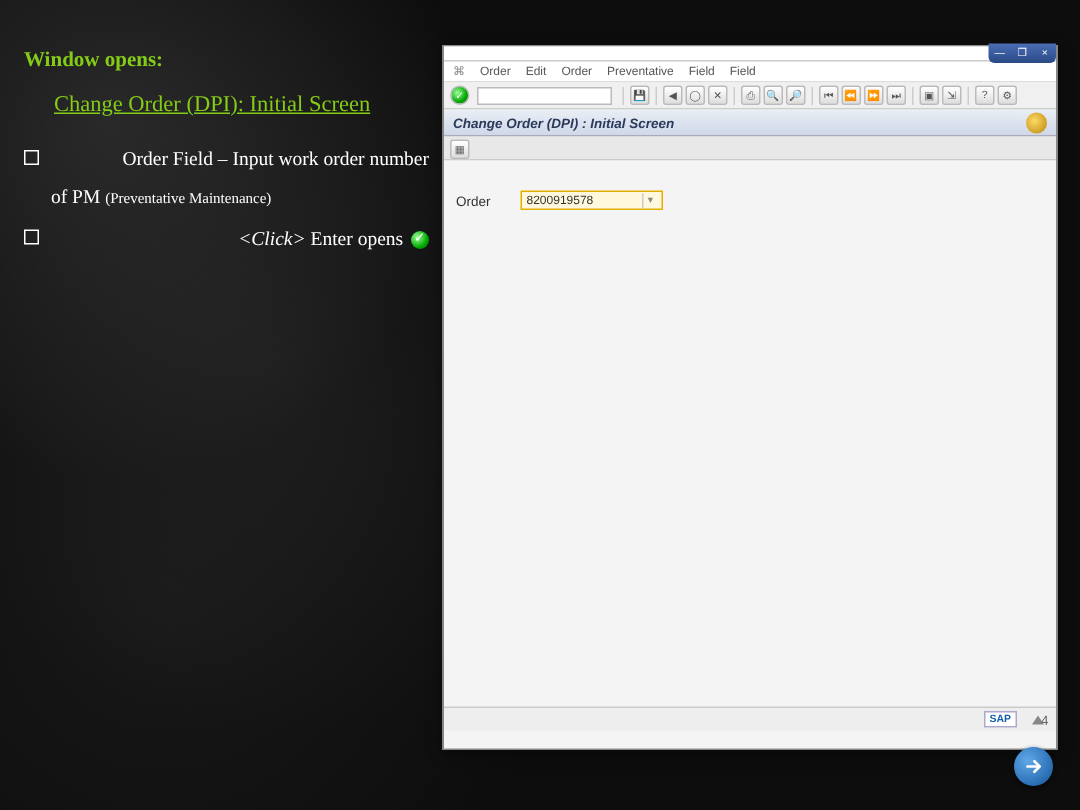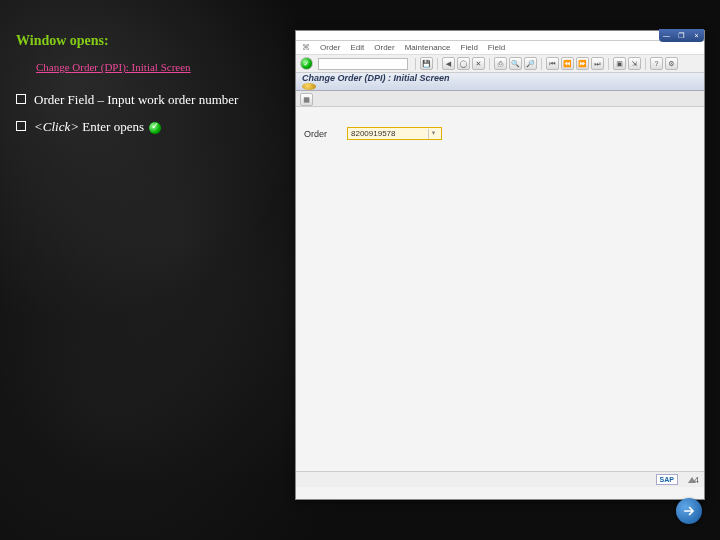--- a/index.html
+++ b/index.html
@@ -31,39 +31,39 @@
     font-size: 13px;
     line-height: 1.5;
   }
   .window-opens {
     color: #84cc16;
     margin-bottom: 8px;
     font-size: 14px;
     font-weight: bold;
   }
   .change-order-title {
-    color: #ec4899;
+    color: #84cc16;
     margin-left: 20px;
     margin-bottom: 14px;
-    font-size: 11px;
+    font-size: 15px;
   }
   .bullet-line {
     display: flex;
     align-items: flex-start;
     margin-bottom: 6px;
   }
   .bullet-box {
     width: 10px;
     height: 10px;
     border: 1px solid #fff;
     margin-right: 8px;
     margin-top: 4px;
     flex-shrink: 0;
   }
-  .bullet-text { flex: 1; }
+  .bullet-text { flex: 1; text-align: right; }
   .indent { margin-left: 18px; }
   .small-note { font-size: 10px; }
   .italic-link { font-style: italic; }
   .underline { text-decoration: underline; }
   .enter-icon {
     display: inline-block;
     width: 12px;
     height: 12px;
     border-radius: 50%;
     background: radial-gradient(circle at 35% 35%, #9f9 0%, #0a0 60%, #060 100%);
@@ -165,23 +165,23 @@
     height: 12px;
     border: 1px solid #bbb;
     background: #fff;
     margin: 0 3px;
   }
   .sap-screen-title {
     height: 18px;
     background: linear-gradient(#eaeef5, #d0d8e8);
     border-bottom: 1px solid #aab;
     display: flex;
+    align-items: center;
     padding: 0 6px;
     justify-content: space-between;
-    flex-direction: column;
   }
   .sap-screen-title-text {
     font-weight: bold;
     font-style: italic;
     color: #2a3a5a;
     font-size: 9px;
   }
   .sap-gold-icon {
     width: 14px;
     height: 14px;
@@ -291,20 +291,23 @@
 <div class="slide-bg"></div>
 
 <div class="left-panel">
   <div class="window-opens">Window opens:</div>
   <div class="change-order-title underline">Change Order (DPI):  Initial Screen</div>
 
   <div class="bullet-line">
     <div class="bullet-box"></div>
     <div class="bullet-text">Order Field – Input work order number</div>
   </div>
+  <div class="indent">
+    <span>of  PM </span><span class="small-note">(Preventative Maintenance)</span>
+  </div>
 
   <div class="bullet-line" style="margin-top:8px">
     <div class="bullet-box"></div>
     <div class="bullet-text">
       <span class="italic-link">&lt;Click&gt;</span><span> Enter opens </span><span class="enter-icon"></span>
     </div>
   </div>
 </div>
 
 <div class="sap-window">
@@ -314,21 +317,21 @@
       <div class="win-btn">❐</div>
       <div class="win-btn">×</div>
     </div>
   </div>
 
   <div class="sap-menubar">
     <span>⌘</span>
     <span>Order</span>
     <span>Edit</span>
     <span>Order</span>
-    <span>Maintenance</span>
+    <span>Preventative</span>
     <span>Field</span>
     <span>Field</span>
   </div>
 
   <div class="sap-toolbar">
     <div class="tb-btn tb-enter">✓</div>
     <div class="tb-input"></div>
     <div class="tb-sep"></div>
     <div class="tb-btn">💾</div>
     <div class="tb-sep"></div>

